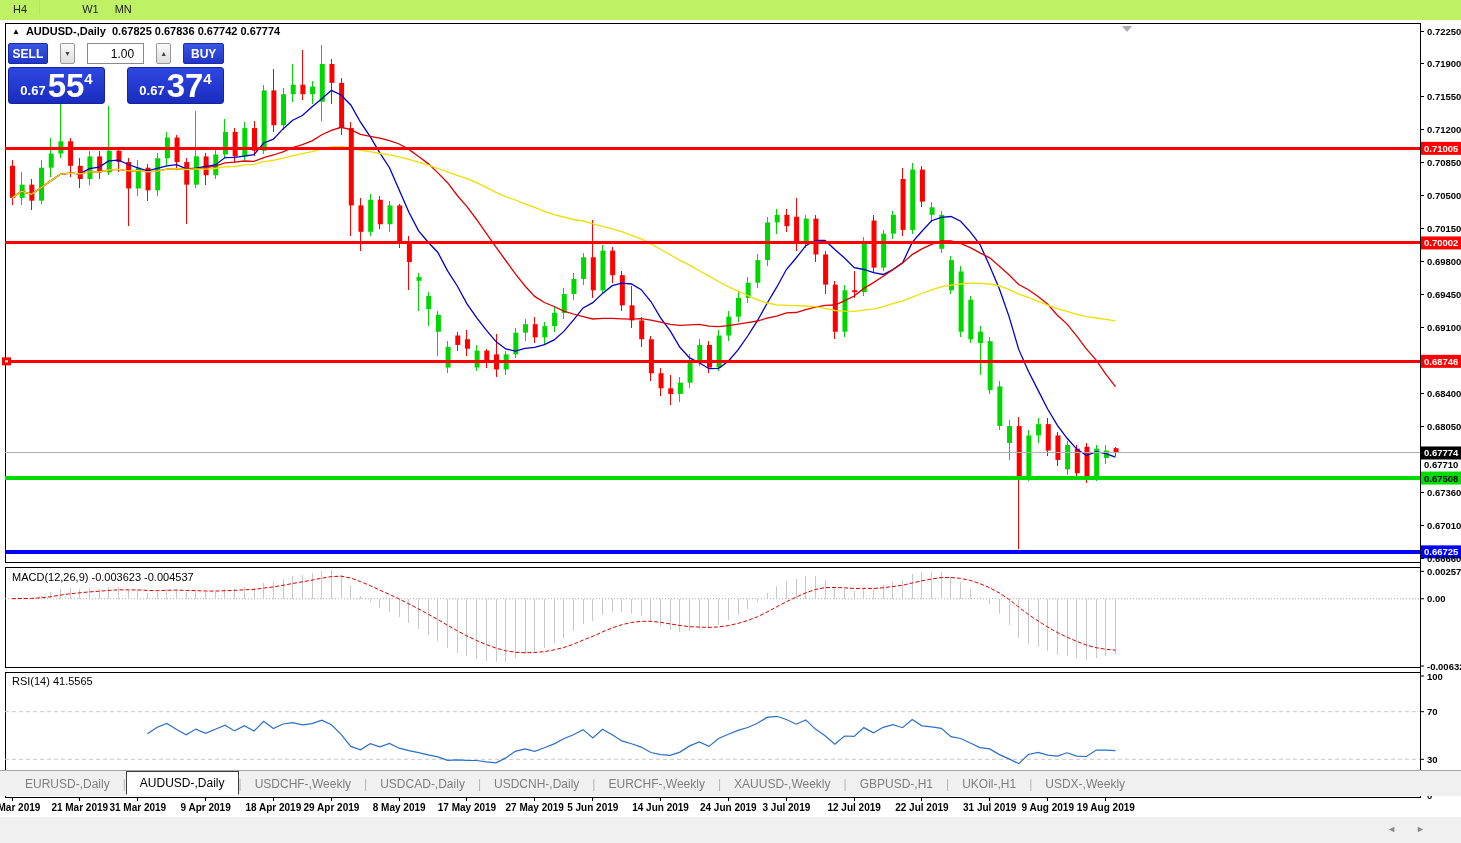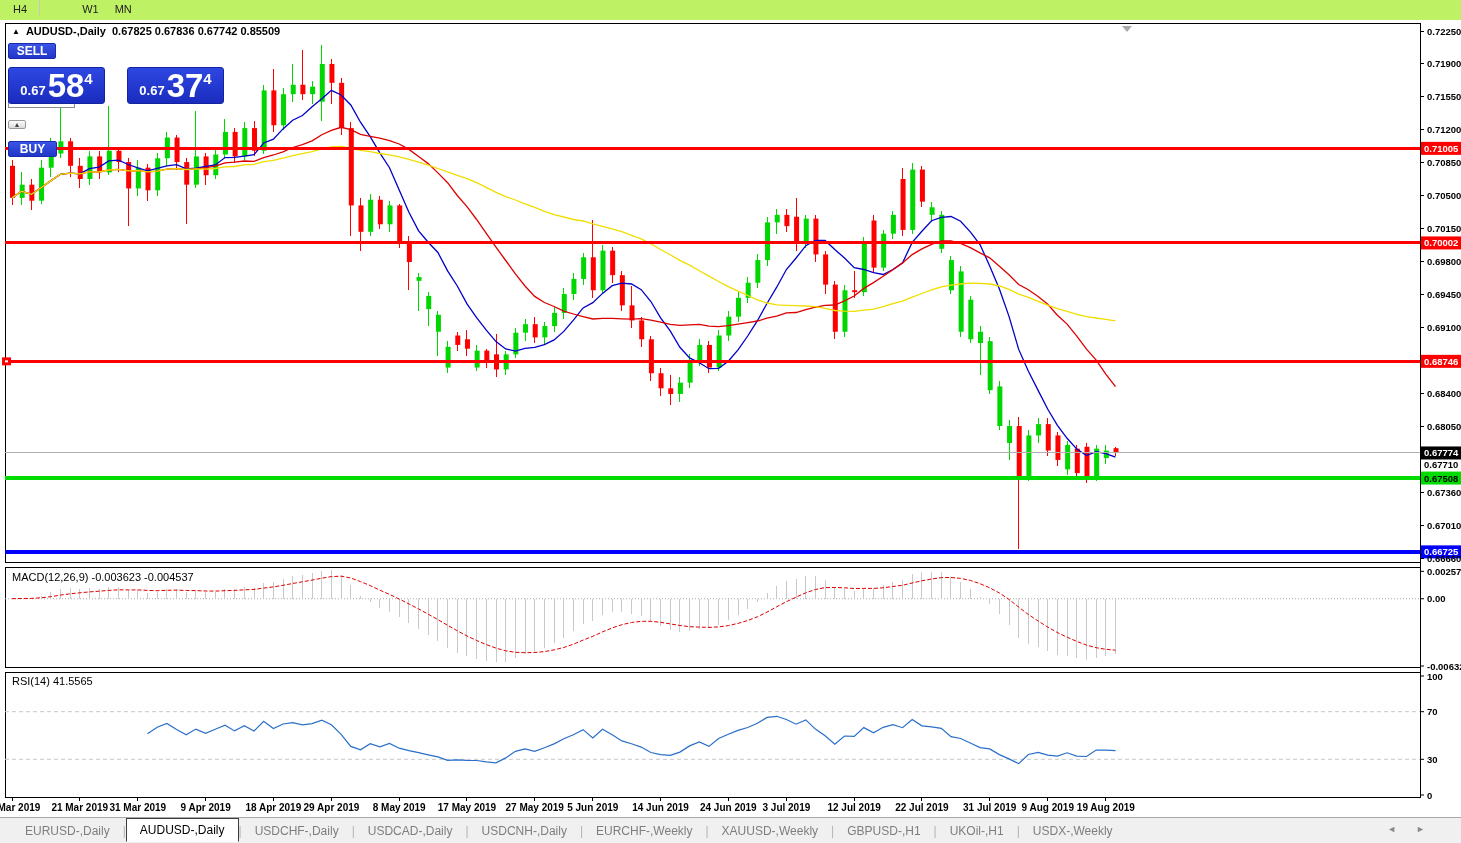--- a/index.html
+++ b/index.html
@@ -9,33 +9,33 @@
   .tfbtn{font-size:11px;color:#222;height:16px;line-height:16px;padding:0 6px;margin:0 1px;border:1px solid transparent;cursor:default;}
   .tfbtn.active{background:#fdfdfd;border:1px dotted #8a8a8a;margin-top:29px;}
   .tbsep{width:1px;height:15px;background:#c6c6c6;margin:0 4px;}
   
   #chart{position:absolute;top:20px;left:0;}
   
   #chart-title{position:absolute;top:25px;left:12px;font-size:11px;font-weight:bold;color:#000;display:flex;align-items:center;gap:6px;}
   #chart-title .tri{font-size:8px;}
   
   #trade-panel{position:absolute;top:43px;left:8px;width:216px;}
-  #trade-row1{display:flex;gap:12px;height:21px;flex-direction:column;}
+  #trade-row1{display:flex;gap:12px;height:21px;}
   .tradebtn{background:linear-gradient(#3a55e6,#2136c6);color:#fff;font-weight:bold;font-size:12px;border:1px solid #1b2bae;border-radius:2px;display:flex;align-items:center;justify-content:center;cursor:pointer;}
   #sell-btn{width:46px;}
   #buy-btn{width:47px;}
   .spinbtn{width:16px;background:linear-gradient(#fcfcfc,#dcdcdc);border:1px solid #9a9a9a;border-radius:2px;font-size:7px;color:#444;display:flex;align-items:center;justify-content:center;cursor:pointer;}
   #vol-box{width:67px;background:#fff;border:1px solid #8a8a8a;font-size:12px;color:#000;display:flex;align-items:center;justify-content:flex-end;padding-right:9px;box-sizing:border-box;}
   #trade-row2{display:flex;gap:22px;margin-top:3px;}
   .bigbox{width:105px;height:37px;background:linear-gradient(#2e47e2,#1a2cbe);border:1px solid #1423a0;border-radius:3px;color:#fff;display:flex;align-items:flex-end;justify-content:center;box-sizing:border-box;padding:1px 2px 2px 2px;cursor:pointer;}
   .bb-small{font-size:13px;font-weight:bold;margin:0 2px 3px 0;}
   .bb-big{font-size:33px;font-weight:bold;line-height:30px;}
   .bb-sup{font-size:15px;font-weight:bold;align-self:flex-start;margin-top:1px;}
   
-  #tabbar{position:absolute;top:817px;left:0;width:1461px;height:26px;background:#f0f0f0;border-top:1px solid #a8a8a8;display:flex;align-items:center;padding-left:12px;box-sizing:border-box;font-size:12px;color:#7e7e7e;}
+  #tabbar{position:absolute;top:770px;left:0;width:1461px;height:26px;background:#f0f0f0;border-top:1px solid #a8a8a8;display:flex;align-items:center;padding-left:12px;box-sizing:border-box;font-size:12px;color:#7e7e7e;}
   .tab{padding:4px 13px;white-space:nowrap;cursor:pointer;}
   .tab.active{background:#fff;border:1px solid #3c3c3c;border-bottom:1px solid #fff;color:#000;margin-top:-1px;}
   .tabsep{color:#b4b4b4;}
   #tab-arrows{position:absolute;right:36px;top:824px;display:flex;gap:20px;font-size:9px;color:#8a8a8a;}
   #tab-arrows span{cursor:pointer;}
 </style>
 </head>
 <body>
 
 <div id="toolbar">
@@ -523,55 +523,55 @@
       <line x1="1047.76" y1="777" x2="1047.76" y2="781" stroke="#000" shape-rendering="crispEdges"></line>
       <text x="1047.76" y="791" font-size="10px" font-weight="bold" fill="#000" text-anchor="middle">9 Aug 2019</text>
       <line x1="1105.84" y1="777" x2="1105.84" y2="781" stroke="#000" shape-rendering="crispEdges"></line>
       <text x="1105.84" y="791" font-size="10px" font-weight="bold" fill="#000" text-anchor="middle">19 Aug 2019</text>
     </g>
 </svg>
 
 <div id="chart-title">
   <span class="tri">▲</span>
   <span>AUDUSD-,Daily</span>
-  <span>0.67825 0.67836 0.67742 0.85509</span>
+  <span>0.67825 0.67836 0.67742 0.67774</span>
 </div>
 
 <div id="trade-panel">
   <div id="trade-row1">
     <div id="sell-btn" class="tradebtn">SELL</div>
     <div class="spinbtn">
         <span>▼</span>
       </div>
     <div id="vol-box">1.00</div>
     <div class="spinbtn">
         <span>▲</span>
       </div>
     <div id="buy-btn" class="tradebtn">BUY</div>
   </div>
   <div id="trade-row2">
     <div class="bigbox">
       <span class="bb-small">0.67</span>
-      <span class="bb-big">58</span>
+      <span class="bb-big">55</span>
       <span class="bb-sup">4</span>
     </div>
     <div class="bigbox">
       <span class="bb-small">0.67</span>
       <span class="bb-big">37</span>
       <span class="bb-sup">4</span>
     </div>
   </div>
 </div>
 
 <div id="tabbar">
     <div class="tab">EURUSD-,Daily</div>
     <span class="tabsep">|</span>
     <div class="tab active">AUDUSD-,Daily</div>
     <span class="tabsep">|</span>
-    <div class="tab">USDCHF-,Daily</div>
+    <div class="tab">USDCHF-,Weekly</div>
     <span class="tabsep">|</span>
     <div class="tab">USDCAD-,Daily</div>
     <span class="tabsep">|</span>
     <div class="tab">USDCNH-,Daily</div>
     <span class="tabsep">|</span>
     <div class="tab">EURCHF-,Weekly</div>
     <span class="tabsep">|</span>
     <div class="tab">XAUUSD-,Weekly</div>
     <span class="tabsep">|</span>
     <div class="tab">GBPUSD-,H1</div>

